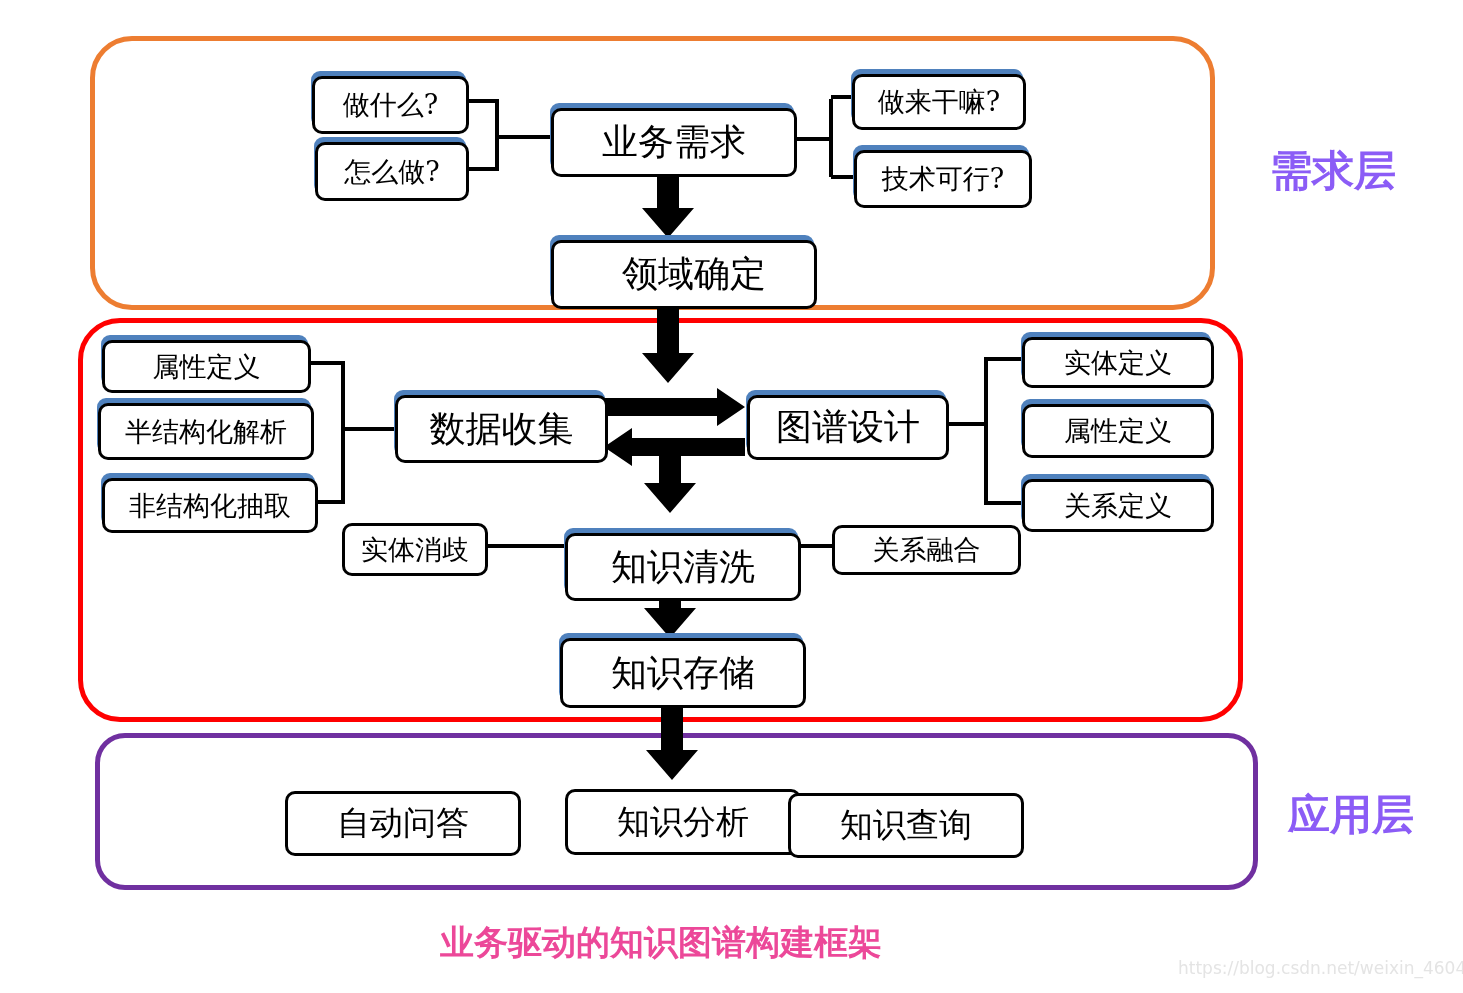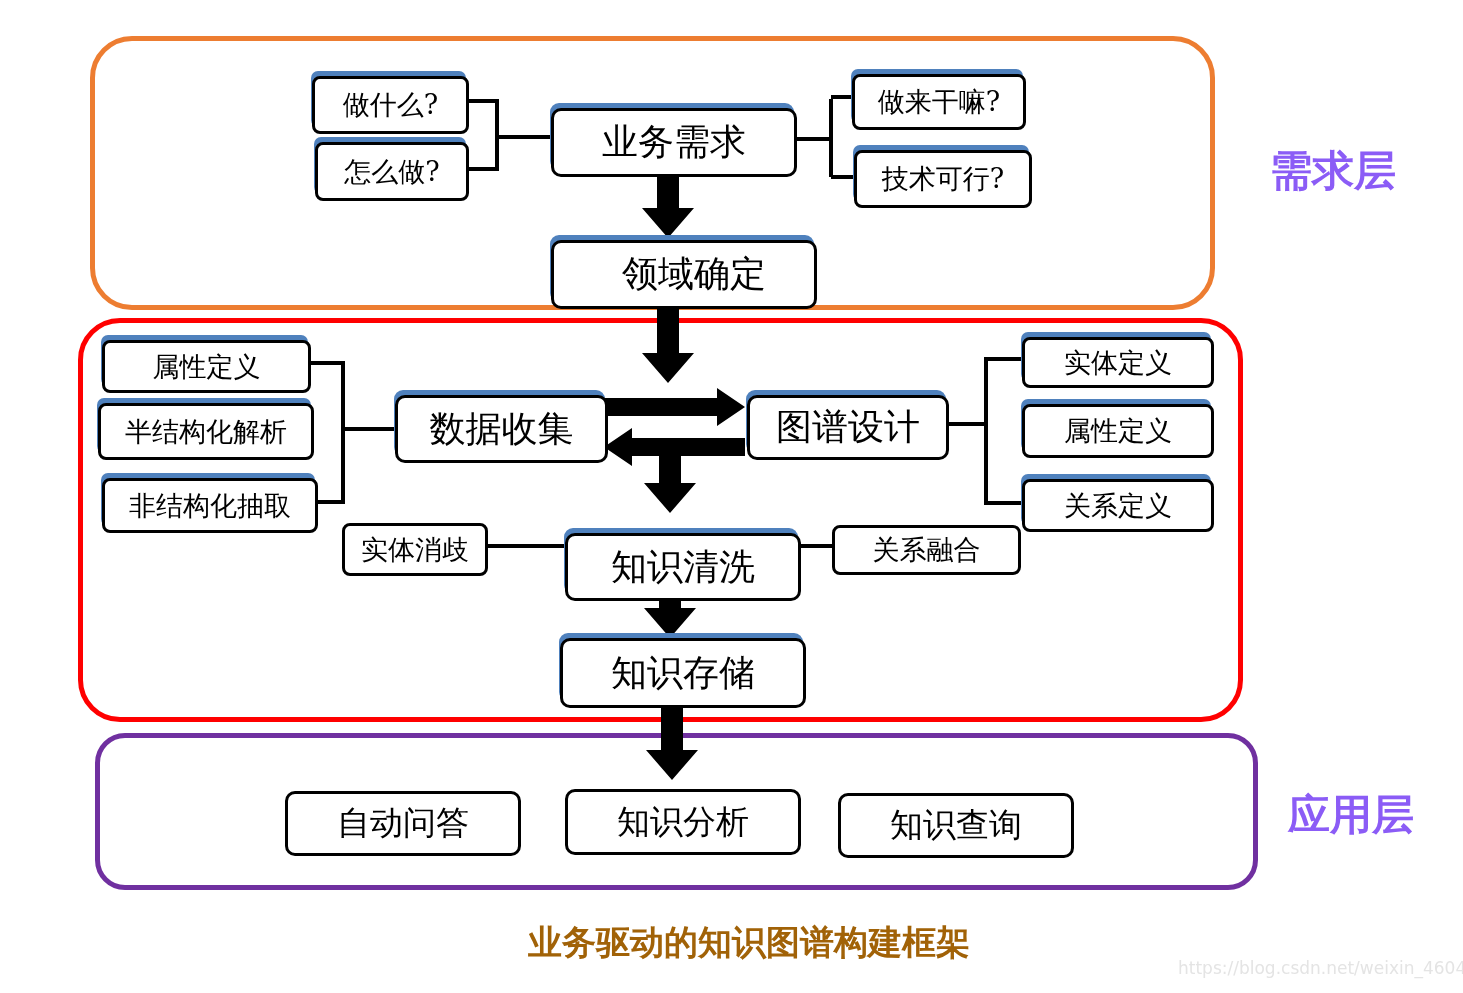--- a/index.html
+++ b/index.html
@@ -11,28 +11,28 @@
     position:absolute;border:5px solid #000;border-radius:42px;background:transparent;
   }
   .overlay{position:absolute;left:0;top:0;z-index:2;}
   .node{
     position:absolute;z-index:3;background:#ffffff;border:3px solid #000;border-radius:10px;
     display:flex;align-items:center;justify-content:center;color:#000;
     font-family:"DejaVu Serif", serif;white-space:nowrap;
   }
   .shadowed{box-shadow:-2px -6px 0 -1px #4F81BD;}
   .big{font-size:36px;}
-  .small{font-size:27px;border-radius:8px;}
+  .small{font-size:27px;}
   .layer-label{
     position:absolute;z-index:3;color:#8b5cf6;font-family:"DejaVu Sans", sans-serif;
     font-weight:700;font-size:42px;white-space:nowrap;
   }
   .title{
-    position:absolute;z-index:3;left:440px;top:920px;width:530px;text-align:right;
-    color:#a16207;font-family:"DejaVu Sans", sans-serif;font-weight:700;font-size:34px;white-space:nowrap;
+    position:absolute;z-index:3;left:440px;top:920px;width:530px;text-align:left;
+    color:#ec4899;font-family:"DejaVu Sans", sans-serif;font-weight:700;font-size:34px;white-space:nowrap;
   }
   .watermark{
     position:absolute;z-index:3;left:1178px;top:958px;color:#e4e4e4;
     font-family:"DejaVu Sans", sans-serif;font-size:17px;white-space:nowrap;
   }
 </style>
 </head>
 <body>
 
 <div id="canvas">
@@ -78,21 +78,21 @@
   <div class="node small shadowed" style="left:1022px;top:337px;width:186px;height:45px;">实体定义</div>
   <div class="node small shadowed" style="left:1022px;top:404px;width:186px;height:48px;">属性定义</div>
   <div class="node small shadowed" style="left:1022px;top:479px;width:186px;height:47px;">关系定义</div>
   <div class="node small" style="left:342px;top:523px;width:140px;height:47px;">实体消歧</div>
   <div class="node big shadowed" style="left:565px;top:533px;width:230px;height:62px;">知识清洗</div>
   <div class="node small" style="left:832px;top:525px;width:183px;height:44px;">关系融合</div>
   <div class="node big shadowed" style="left:560px;top:638px;width:240px;height:64px;">知识存储</div>
 
   <div class="node big" style="left:565px;top:789px;width:230px;height:60px;font-size:33px;">知识分析</div>
   <div class="node big" style="left:285px;top:791px;width:230px;height:59px;font-size:33px;">自动问答</div>
-  <div class="node big" style="left:838px;top:793px;width:230px;height:59px;font-size:33px;">知识查询</div>
+  <div class="node big" style="left:788px;top:793px;width:230px;height:59px;font-size:33px;">知识查询</div>
 
   <div class="layer-label" style="left:1270px;top:143px;">需求层</div>
   <div class="layer-label" style="left:1288px;top:787px;">应用层</div>
 
   <div class="title">业务驱动的知识图谱构建框架</div>
 
   <div class="watermark">https://blog.csdn.net/weixin_46046193</div>
 
 </div>
 

